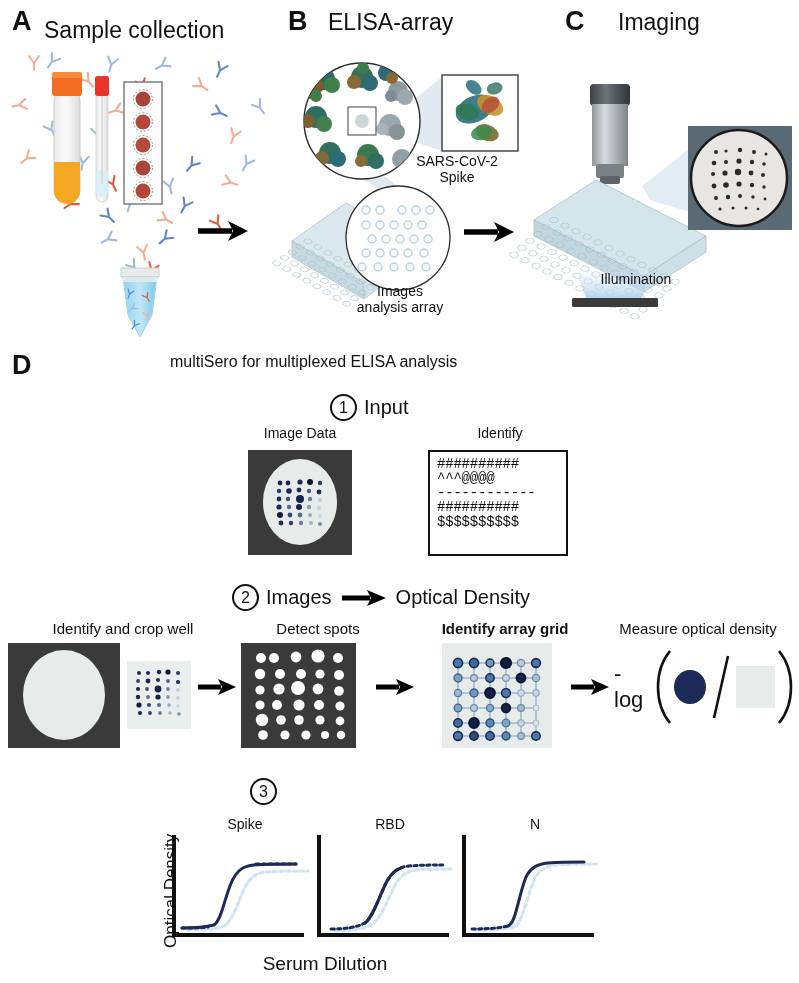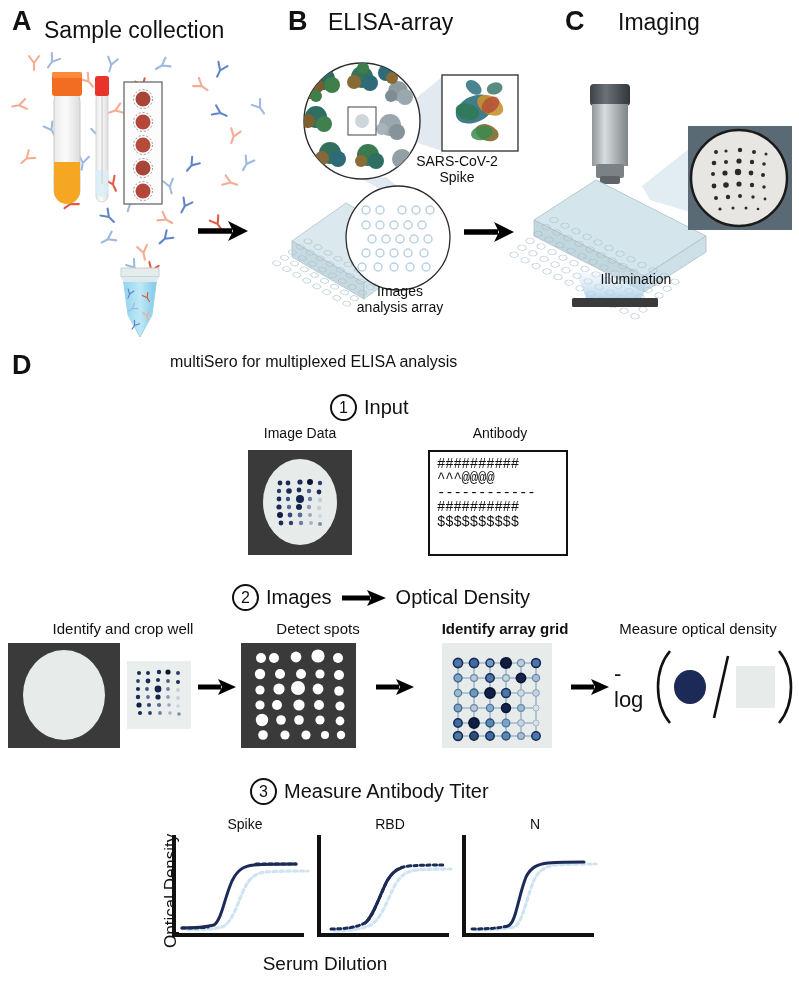--- a/index.html
+++ b/index.html
@@ -587,21 +587,21 @@
 
 <div class="abs panel-letter" style="left:12px;top:352px;">D</div>
 <div class="abs" style="left:170px;top:353px;font-size:16px;">multiSero for multiplexed ELISA analysis</div>
 
 <div class="abs step-row" style="left:330px;top:394px;">
   <div class="circnum">1</div>
   <div class="steptxt">Input</div>
 </div>
 
 <div class="abs cap" style="left:240px;top:425px;width:120px;">Image Data</div>
-<div class="abs cap" style="left:440px;top:425px;width:120px;">Antibody</div>
+<div class="abs cap" style="left:440px;top:425px;width:120px;">Identify</div>
 
 <div class="abs" style="left:248px;top:450px;">
   <svg width="104" height="105" viewBox="0 0 104 105">
     <rect width="104" height="105" fill="#3a3a3a"></rect>
     <ellipse cx="52" cy="52" rx="37" ry="43" fill="#e7eceb"></ellipse>
     <g>
       <circle cx="32" cy="33" r="2.4" fill="#1b2a57"></circle>
         <circle cx="40" cy="33" r="2.4" fill="#1b2a57"></circle>
         <circle cx="52" cy="32" r="2.6" fill="#1b2a57"></circle>
         <circle cx="62" cy="32" r="3" fill="#0d1530"></circle>
@@ -829,21 +829,20 @@
     <path d="M22 8 L8 70" stroke="#111" stroke-width="2.6"></path>
   </svg>
   <span style="display:inline-block;width:42px;height:42px;background:#e7eceb;"></span>
   <svg width="26" height="78" viewBox="0 0 26 78">
     <path d="M4 3 C20 22, 20 56, 4 75" stroke="#111" stroke-width="2.6" fill="none"></path>
   </svg>
 </div>
 
 <div class="abs step-row" style="left:250px;top:778px;">
   <div class="circnum">3</div>
-  <div class="steptxt">Measure Antibody Titer</div>
 </div>
 
 <div class="abs cap" style="left:195px;top:816px;width:100px;">Spike</div>
 <div class="abs cap" style="left:340px;top:816px;width:100px;">RBD</div>
 <div class="abs cap" style="left:485px;top:816px;width:100px;">N</div>
 
 <div class="abs" style="left:141px;top:830px;width:24px;height:120px;">
   <div style="transform:rotate(-90deg);transform-origin:left top;position:absolute;left:20px;top:118px;white-space:nowrap;font-size:17px;">Optical Density</div>
 </div>
 

